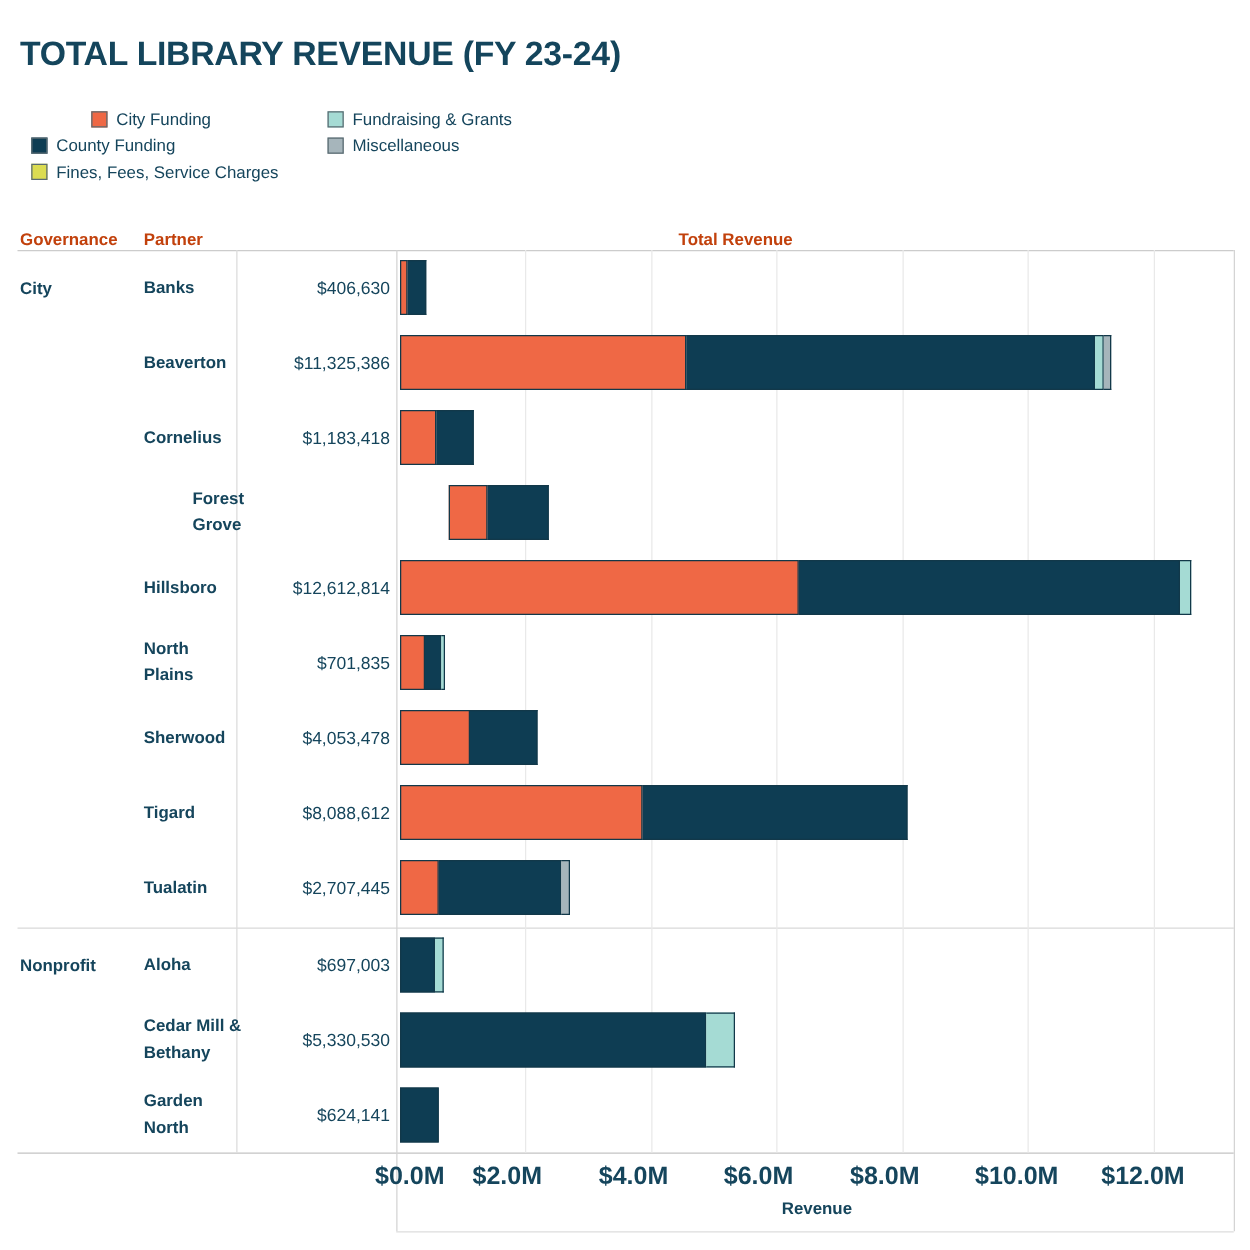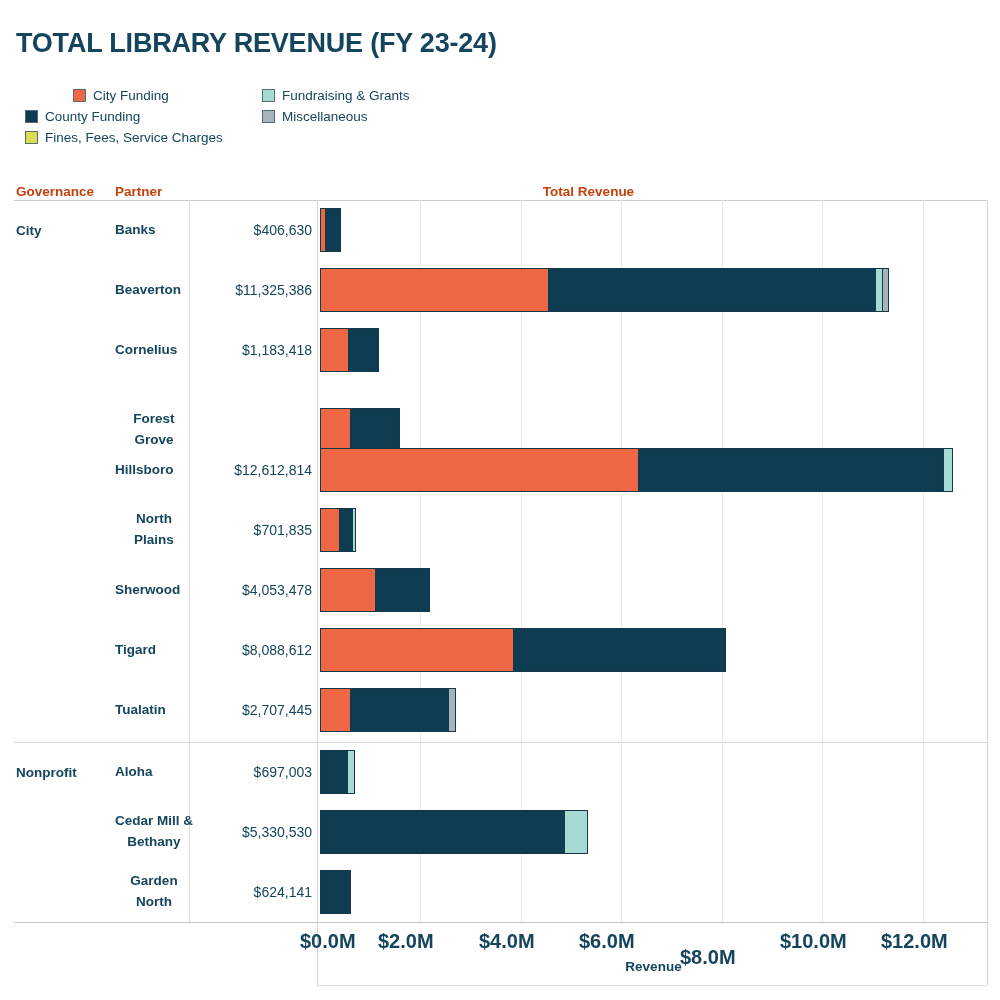--- a/index.html
+++ b/index.html
@@ -5,21 +5,21 @@
   html,body{margin:0;padding:0;background:#ffffff;}
   #stage{position:relative;width:1000px;height:1000px;background:#fff;overflow:hidden;
          font-family:"Liberation Sans","DejaVu Sans",sans-serif;color:#15455C;}
   .title{position:absolute;left:16px;top:28px;font-size:27px;font-weight:bold;letter-spacing:-0.2px;color:#14455C;}
   .legend-item{position:absolute;display:flex;align-items:center;gap:7px;height:18px;cursor:pointer;}
   .swatch{width:13px;height:13px;border:1px solid #5a6b72;box-sizing:border-box;flex:0 0 13px;}
   .legend-label{font-size:13.5px;color:#15455C;white-space:nowrap;}
   .colhead{position:absolute;top:184px;font-size:13.5px;font-weight:bold;color:#c2410c;}
   .line{position:absolute;background:#cccccc;}
   .gridline{position:absolute;width:1px;background:#e9e9e9;}
-  .row{position:absolute;left:0;width:888px;height:60px;text-align:center;}
+  .row{position:absolute;left:0;width:888px;height:60px;}
   .gov{position:absolute;left:16px;width:85px;top:0;height:100%;display:flex;align-items:center;
        font-size:13.5px;font-weight:bold;}
   .partner{position:absolute;left:115px;width:78px;top:0;height:100%;display:flex;align-items:center;
        font-size:13.5px;font-weight:bold;line-height:1.55;}
   .value{position:absolute;left:186px;width:126px;top:0;height:100%;display:flex;align-items:center;
        justify-content:flex-end;font-size:14px;}
   .bar{position:absolute;left:320px;top:8px;height:44px;display:flex;}
   .seg{height:44px;box-sizing:border-box;border:1px solid #123849;cursor:pointer;}
   .seg + .seg{border-left:none;}
   .xtick{position:absolute;width:84px;text-align:left;font-size:20px;font-weight:bold;top:930px;}
@@ -96,21 +96,21 @@
         </div>
       </div>
       <div class="row" style="top: 320px;">
         <div class="partner">Cornelius</div>
         <div class="value">$1,183,418</div>
         <div class="bar">
           <div class="seg" title="Cornelius — city: $585,000" style="background: rgb(239, 104, 69); flex: 0 0 29px;"></div>
           <div class="seg" title="Cornelius — county: $598,418" style="background: rgb(14, 61, 83); flex: 0 0 30px;"></div>
         </div>
       </div>
-      <div class="row" style="top: 400px;">
+      <div class="row" style="top: 380px; margin-left: 39px;">
         <div class="partner">Forest Grove</div>
         <div class="bar">
           <div class="seg" title="Forest Grove — city: $620,000" style="background: rgb(239, 104, 69); flex: 0 0 31px;"></div>
           <div class="seg" title="Forest Grove — county: $984,620" style="background: rgb(14, 61, 83); flex: 0 0 49px;"></div>
         </div>
       </div>
       <div class="row" style="top: 440px;">
         <div class="partner">Hillsboro</div>
         <div class="value">$12,612,814</div>
         <div class="bar">
@@ -176,19 +176,19 @@
         <div class="bar">
           <div class="seg" title="Garden Home — county: $624,141" style="background: rgb(14, 61, 83); flex: 0 0 31px;"></div>
         </div>
       </div>
     </div>
   <div id="xticks">
       <div class="xtick" style="left: 300px;">$0.0M</div>
       <div class="xtick" style="left: 378px;">$2.0M</div>
       <div class="xtick" style="left: 479px;">$4.0M</div>
       <div class="xtick" style="left: 579px;">$6.0M</div>
-      <div class="xtick" style="left: 680px; margin-top: 16px;">$8.0M</div>
+      <div class="xtick" style="left: 680px;">$8.0M</div>
       <div class="xtick" style="left: 780px;">$10.0M</div>
       <div class="xtick" style="left: 881px;">$12.0M</div>
     </div>
 
   <div class="axis-title">Revenue</div>
 </div>
 
 </body></html>

